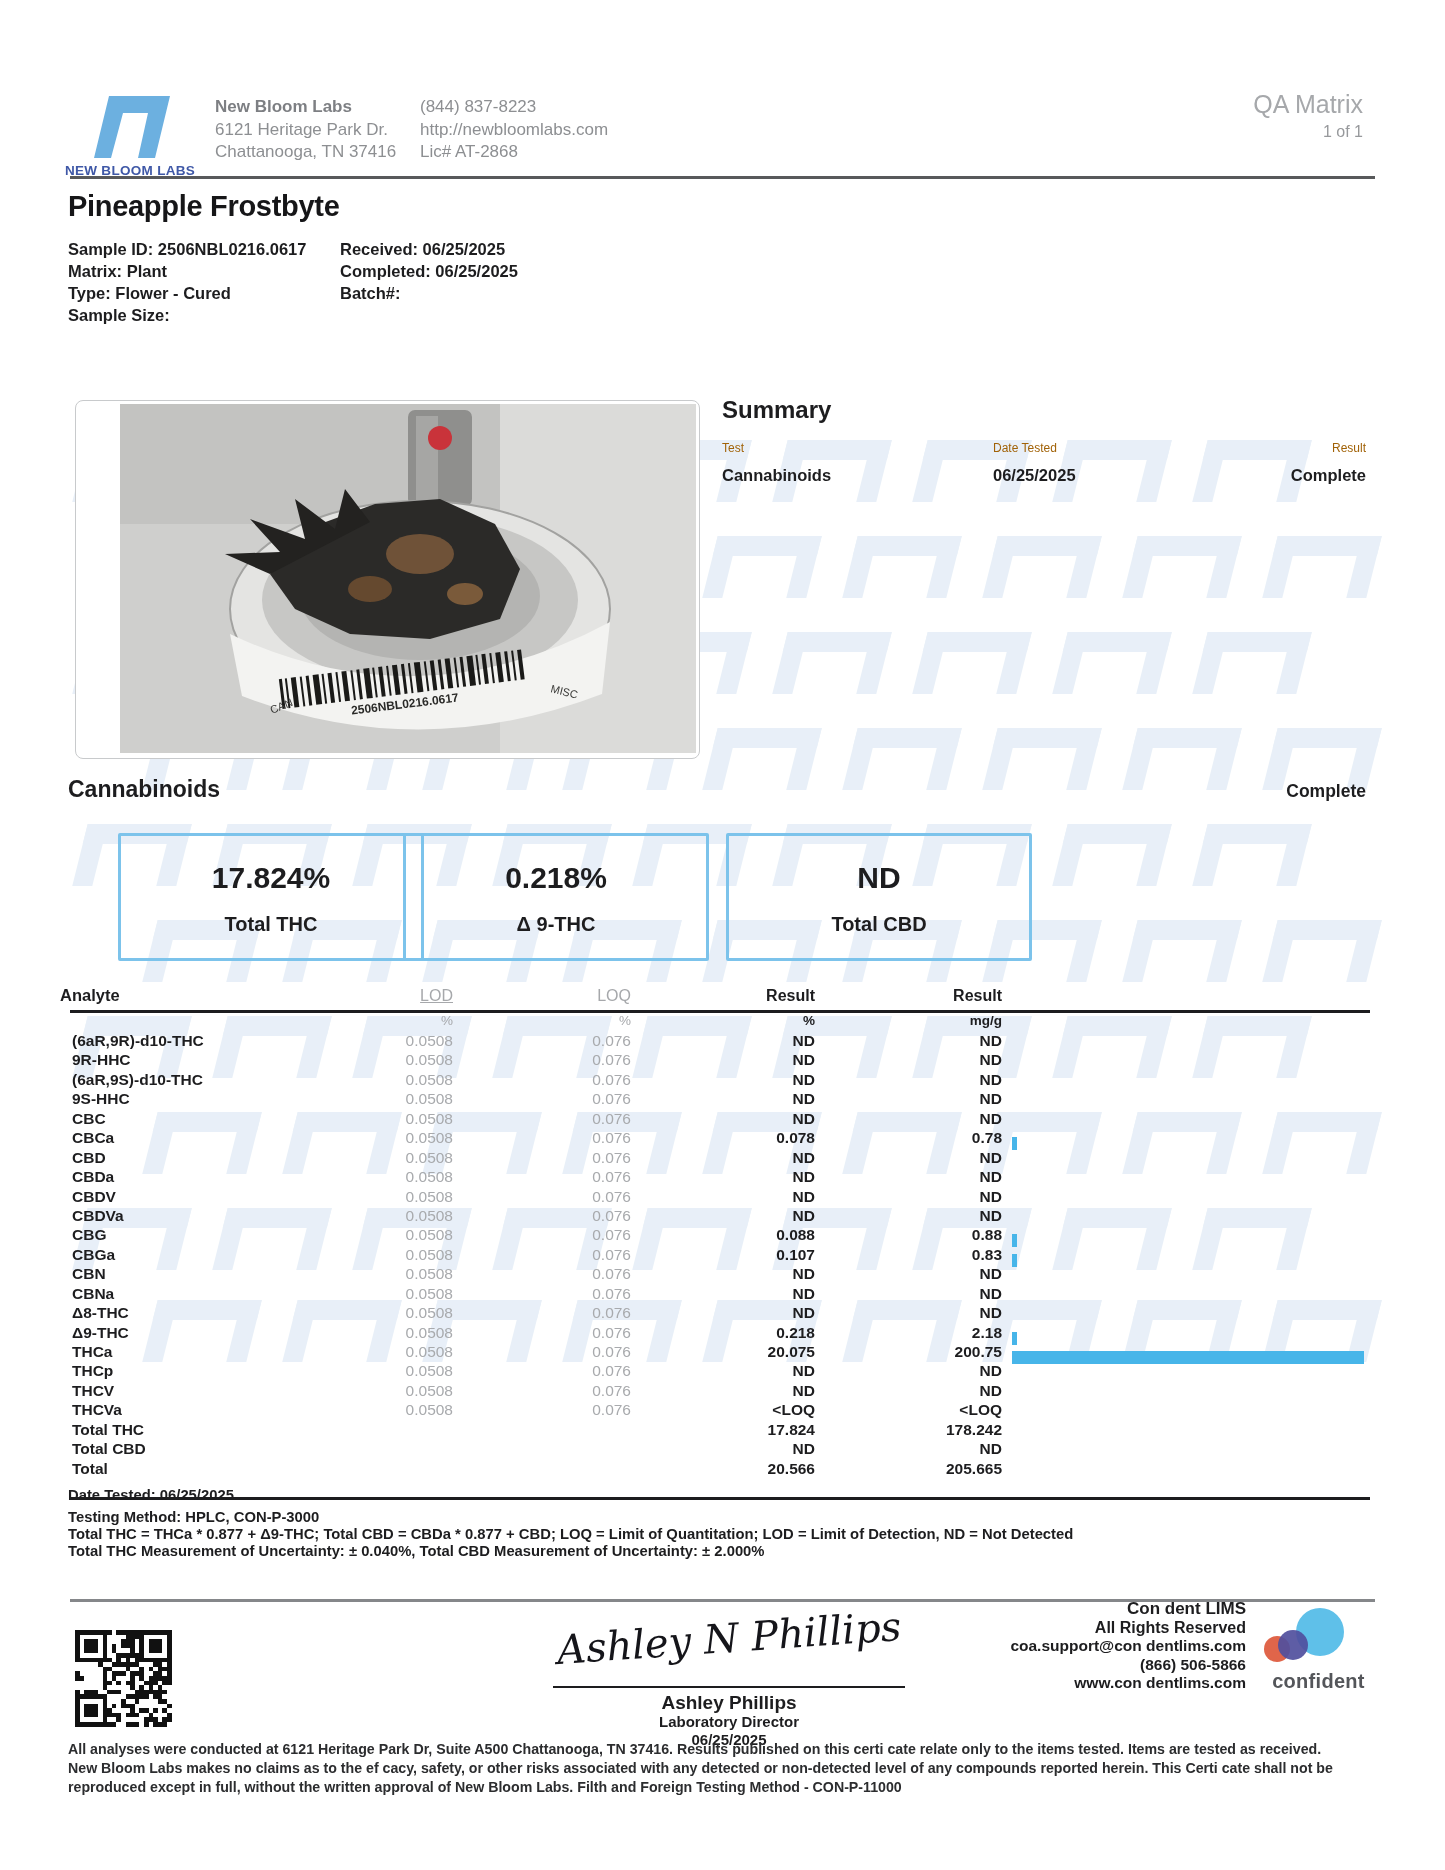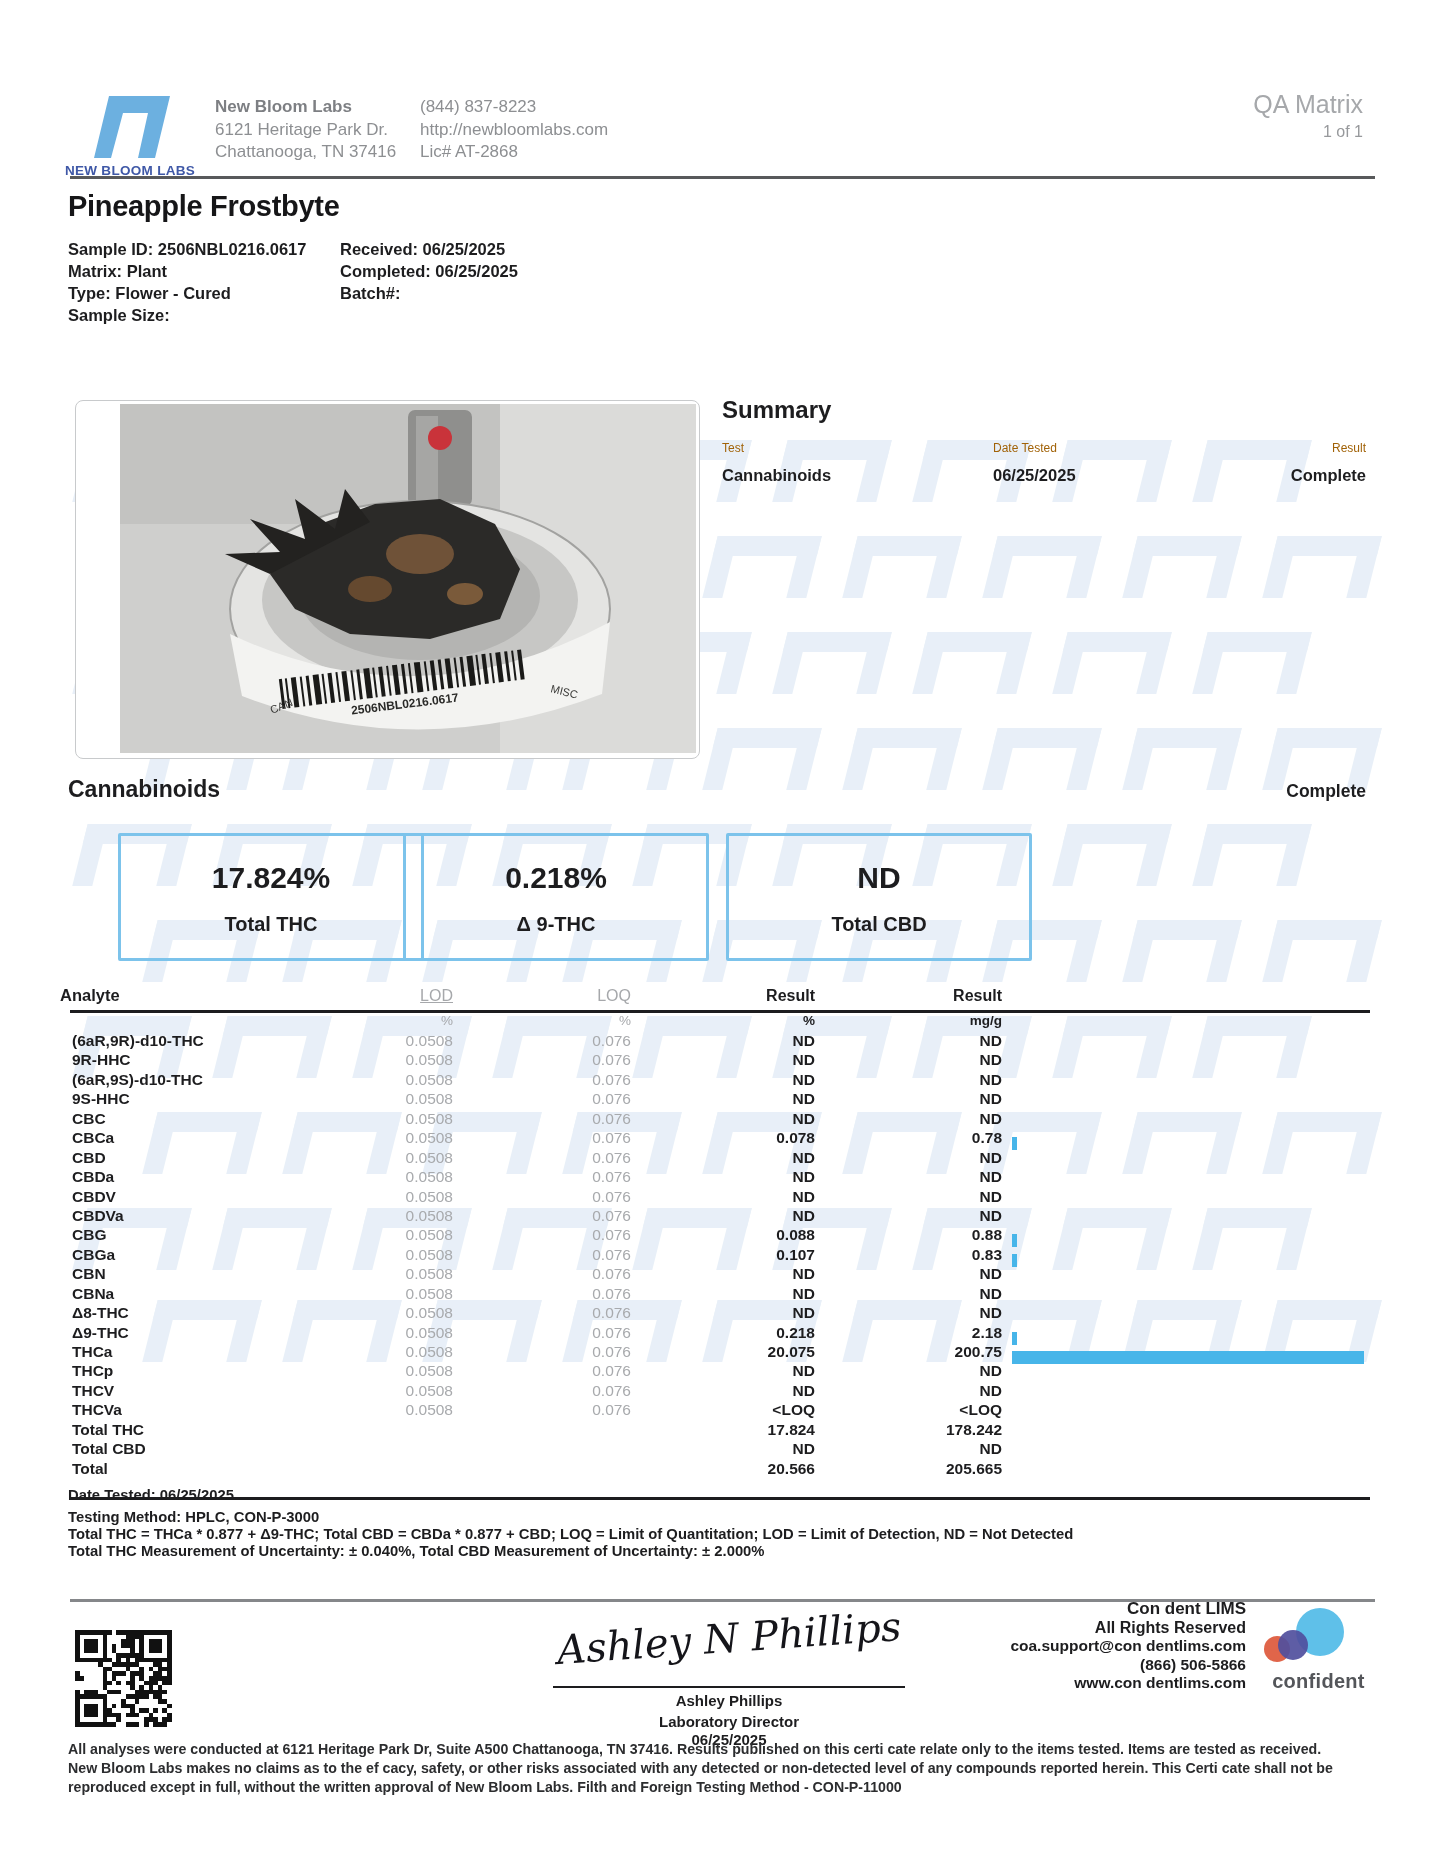--- a/index.html
+++ b/index.html
@@ -712,21 +712,21 @@
       <div style="position: absolute; background: rgb(17, 17, 17); width: 4.6px; height: 4.6px; left: 69px; top: 92px;"></div>
       <div style="position: absolute; background: rgb(17, 17, 17); width: 4.6px; height: 4.6px; left: 78.2px; top: 92px;"></div>
       <div style="position: absolute; background: rgb(17, 17, 17); width: 4.6px; height: 4.6px; left: 82.8px; top: 92px;"></div>
       <div style="position: absolute; background: rgb(17, 17, 17); width: 4.6px; height: 4.6px; left: 87.4px; top: 92px;"></div>
     </div>
 
   <svg class="abs" style="left:540px;top:1596px;" width="380" height="86" viewBox="0 0 380 86">
     <text x="190" y="56" text-anchor="middle" font-family="DejaVu Serif, serif" font-style="italic" font-size="40" fill="#15151a" transform="rotate(-4 190 56)">Ashley N Phillips</text>
   </svg>
   <div class="abs" style="left:553px;top:1686px;width:352px;height:2px;background:#1d1d1f;"></div>
-  <div class="abs sig-center" style="left:553px;top:1692px;font-size:15px;">Ashley Phillips</div>
+  <div class="abs sig-center" style="left:553px;top:1692px;font-size:19px;">Ashley Phillips</div>
   <div class="abs sig-center" style="left:553px;top:1713px;font-size:15px;">Laboratory Director</div>
   <div class="abs sig-center" style="left:553px;top:1731px;font-size:15px;">06/25/2025</div>
 
   <div class="abs" style="left:900px;top:1600px;width:346px;">
     <div class="lims-line lims-strong">Con dent LIMS</div>
     <div class="lims-line lims-rights">All Rights Reserved</div>
     <div class="lims-line">coa.support@con dentlims.com</div>
     <div class="lims-line">(866) 506-5866</div>
     <div class="lims-line">www.con dentlims.com</div>
   </div>

